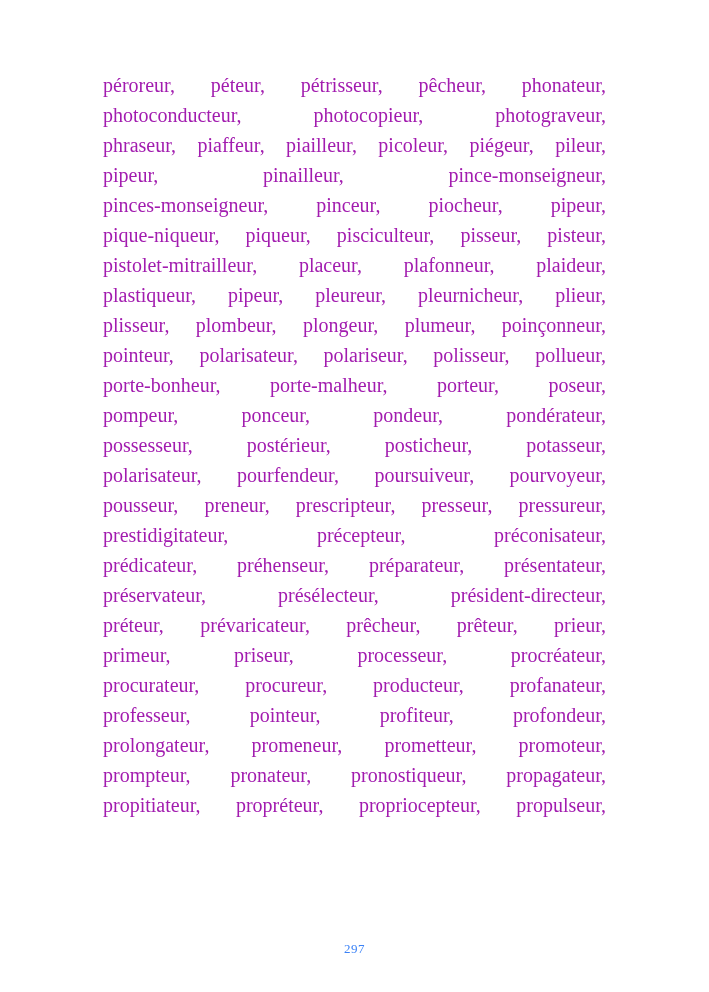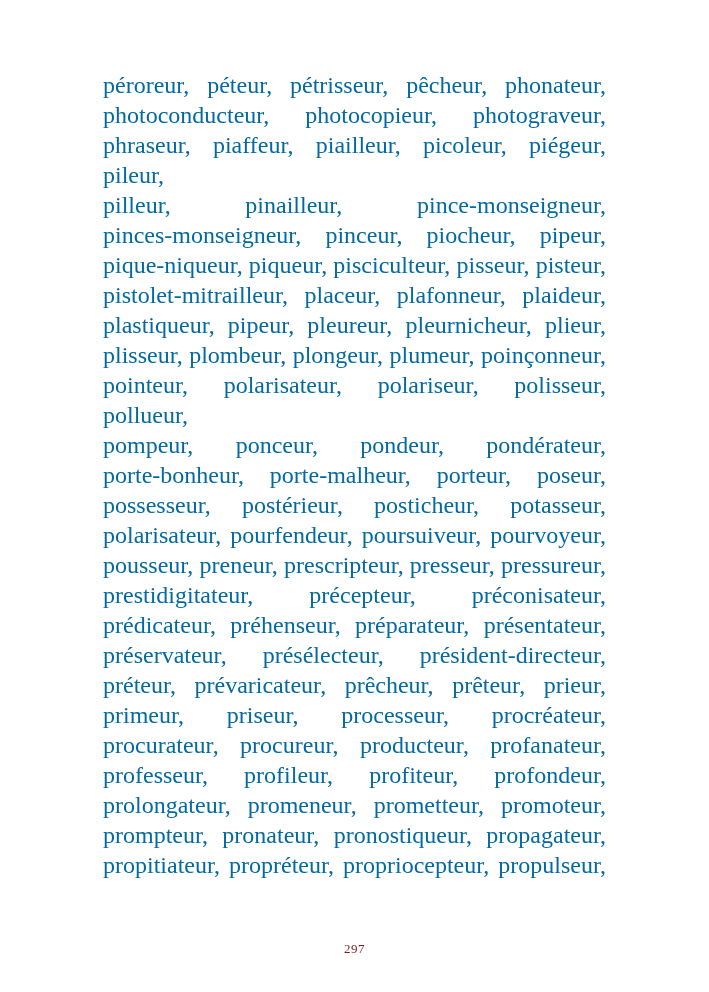--- a/index.html
+++ b/index.html
@@ -15,64 +15,64 @@
     font-family: "Liberation Serif", serif;
     overflow: hidden;
   }
   .text-block {
     position: absolute;
     left: 103px;
     top: 70px;
     width: 503px;
   }
   .line {
-    font-size: 24px;
+    font-size: 20px;
     line-height: 30px;
-    color: #0369a1;
+    color: #a21caf;
     text-align: justify;
     text-align-last: justify;
     -moz-text-align-last: justify;
     white-space: nowrap0; 
   }
   .page-number {
     position: absolute;
     left: 103px;
     width: 503px;
     top: 941px;
     text-align: center;
     font-size: 13px;
-    color: #7f1d1d;
+    color: #3b82f6;
     letter-spacing: 0.5px;
   }
 </style>
 </head>
 <body>
 
 <div class="page">
   <div class="text-block">
     <div class="line">péroreur, péteur, pétrisseur, pêcheur, phonateur,</div>
     <div class="line">photoconducteur, photocopieur, photograveur,</div>
     <div class="line">phraseur, piaffeur, piailleur, picoleur, piégeur, pileur,</div>
-    <div class="line">pilleur, pinailleur, pince-monseigneur,</div>
+    <div class="line">pipeur, pinailleur, pince-monseigneur,</div>
     <div class="line">pinces-monseigneur, pinceur, piocheur, pipeur,</div>
     <div class="line">pique-niqueur, piqueur, pisciculteur, pisseur, pisteur,</div>
     <div class="line">pistolet-mitrailleur, placeur, plafonneur, plaideur,</div>
     <div class="line">plastiqueur, pipeur, pleureur, pleurnicheur, plieur,</div>
     <div class="line">plisseur, plombeur, plongeur, plumeur, poinçonneur,</div>
     <div class="line">pointeur, polarisateur, polariseur, polisseur, pollueur,</div>
+    <div class="line">porte-bonheur, porte-malheur, porteur, poseur,</div>
     <div class="line">pompeur, ponceur, pondeur, pondérateur,</div>
-    <div class="line">porte-bonheur, porte-malheur, porteur, poseur,</div>
     <div class="line">possesseur, postérieur, posticheur, potasseur,</div>
     <div class="line">polarisateur, pourfendeur, poursuiveur, pourvoyeur,</div>
     <div class="line">pousseur, preneur, prescripteur, presseur, pressureur,</div>
     <div class="line">prestidigitateur, précepteur, préconisateur,</div>
     <div class="line">prédicateur, préhenseur, préparateur, présentateur,</div>
     <div class="line">préservateur, présélecteur, président-directeur,</div>
     <div class="line">préteur, prévaricateur, prêcheur, prêteur, prieur,</div>
     <div class="line">primeur, priseur, processeur, procréateur,</div>
     <div class="line">procurateur, procureur, producteur, profanateur,</div>
-    <div class="line">professeur, profileur, profiteur, profondeur,</div>
+    <div class="line">professeur, pointeur, profiteur, profondeur,</div>
     <div class="line">prolongateur, promeneur, prometteur, promoteur,</div>
     <div class="line">prompteur, pronateur, pronostiqueur, propagateur,</div>
     <div class="line">propitiateur, propréteur, propriocepteur, propulseur,</div>
   </div>
   <div class="page-number">297</div>
 </div>
 
 </body></html>

